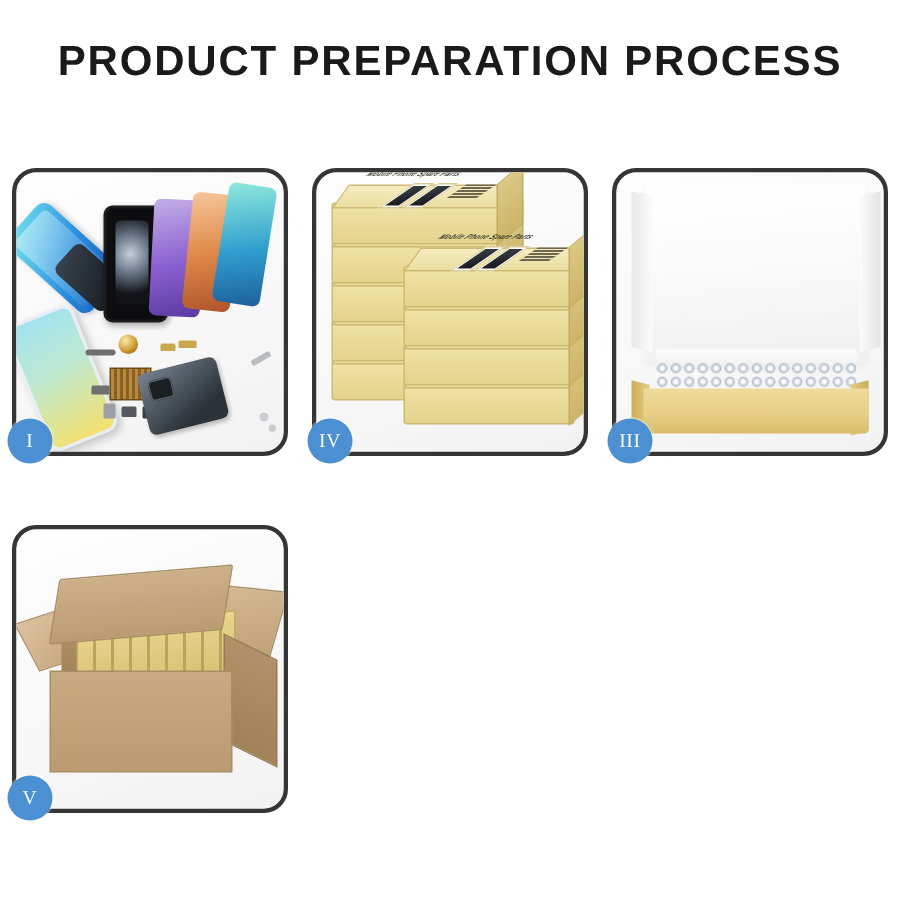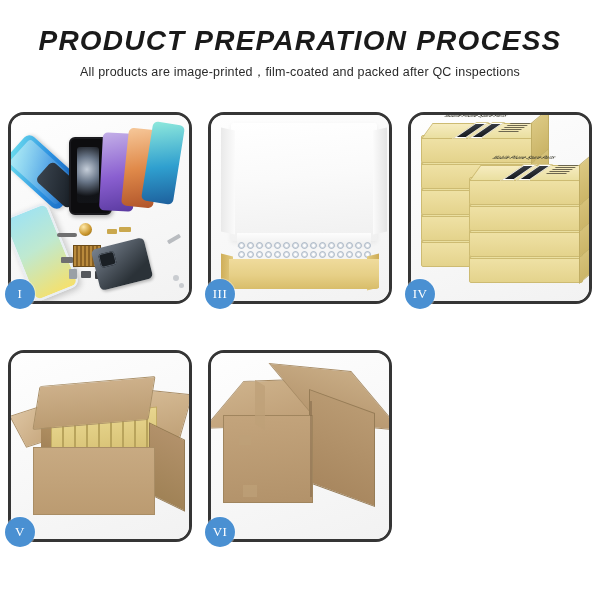--- a/index.html
+++ b/index.html
@@ -7,21 +7,21 @@
     width:600px;height:600px;background:#ffffff;
     font-family:"Liberation Sans","DejaVu Sans",sans-serif;
     overflow:hidden;position:relative;
   }
   .page{width:600px;height:600px;position:relative;background:#fff;}
 
   
   .header{padding-top:26px;text-align:center;}
   .title{
     font-size:28px;font-weight:700;color:#1a1a1a;
-    letter-spacing:1.2px;line-height:1.1;margin:0;font-style:italic;
+    letter-spacing:1.2px;line-height:1.1;margin:0;
   }
   .subtitle{
     font-size:12.5px;color:#2a2a2a;margin:7px 0 0 0;
     letter-spacing:.2px;white-space:nowrap;
   }
 
   
   .grid{
     position:absolute;left:8px;top:112px;
     width:584px;
@@ -218,21 +218,20 @@
   .tape{position:absolute;background:rgba(190,160,120,.75);}
   .seam{position:absolute;background:rgba(120,96,66,.45);}
 </style>
 </head>
 <body>
 
 <div class="page">
 
   <div class="header">
     <h1 class="title">PRODUCT PREPARATION PROCESS</h1>
-    <p class="subtitle">All products are image-printed，film-coated and packed after QC inspections</p>
   </div>
 
   <div class="grid">
 
     <div class="panel">
       <div class="panel-inner">
         <div class="ph p1-a"></div>
         <div class="ph p1-b"></div>
         <div class="ph p1-c"></div>
         <div class="ph p1-d"></div>
@@ -259,32 +258,20 @@
           <div class="pt" style="left:116px;top:60px;width:5px;height:5px;border-radius:50%;background:#c9ccd0"></div>
         </div>
         <div class="backcover"></div>
       </div>
       <div class="badge">I</div>
     </div>
 
 
     <div class="panel">
       <div class="panel-inner">
-        <div class="m-lid"></div>
-        <div class="m-foam"></div>
-        <div class="m-bub"></div>
-        <div class="m-left"></div>
-        <div class="m-right"></div>
-        <div class="m-front"></div>
-      </div>
-      <div class="badge">III</div>
-    </div>
-
-    <div class="panel">
-      <div class="panel-inner">
         <div class="stack">
 
           <div class="sbox" style="left:4px;top:112px">
               <div class="top"></div>
               <div class="side"></div>
             </div>
           <div class="sbox" style="left:4px;top:86px">
               <div class="top"></div>
               <div class="side"></div>
             </div>
@@ -332,20 +319,32 @@
                   <i></i>
                 </div>
               <div class="bar" style="left:74px;top:-1px;transform:skewX(-36deg)"></div>
             </div>
             <div class="side"></div>
           </div>
 
         </div>
       </div>
       <div class="badge">IV</div>
+    </div>
+
+    <div class="panel">
+      <div class="panel-inner">
+        <div class="m-lid"></div>
+        <div class="m-foam"></div>
+        <div class="m-bub"></div>
+        <div class="m-left"></div>
+        <div class="m-right"></div>
+        <div class="m-front"></div>
+      </div>
+      <div class="badge">III</div>
     </div>
 
     <div class="panel">
       <div class="panel-inner">
         <div class="c5-flapL"></div>
         <div class="c5-flapR"></div>
         <div class="c5-innerL"></div>
         <div class="c5-goods">
           <span style="left:10px"></span>
             <span style="left:22px"></span>
@@ -356,28 +355,15 @@
           <span style="left:82px"></span>
             <span style="left:94px"></span>
         </div>
         <div class="c5-flapTop"></div>
         <div class="c5-side"></div>
         <div class="c5-body"></div>
       </div>
       <div class="badge">V</div>
     </div>
 
-    <div class="panel">
-      <div class="panel-inner">
-        <div class="c6-top"></div>
-        <div class="c6-top2"></div>
-        <div class="c6-side"></div>
-        <div class="c6-front"></div>
-        <div class="tape" style="left:44px;top:30px;width:10px;height:44px;transform:skewY(30deg)"></div>
-        <div class="tape" style="left:28px;top:82px;width:12px;height:10px"></div>
-        <div class="tape" style="left:32px;top:132px;width:14px;height:12px"></div>
-        <div class="seam" style="left:99px;top:48px;width:1.5px;height:96px"></div>
-      </div>
-      <div class="badge">VI</div>
-    </div>
 
   </div>
 </div>
 
 </body></html>

